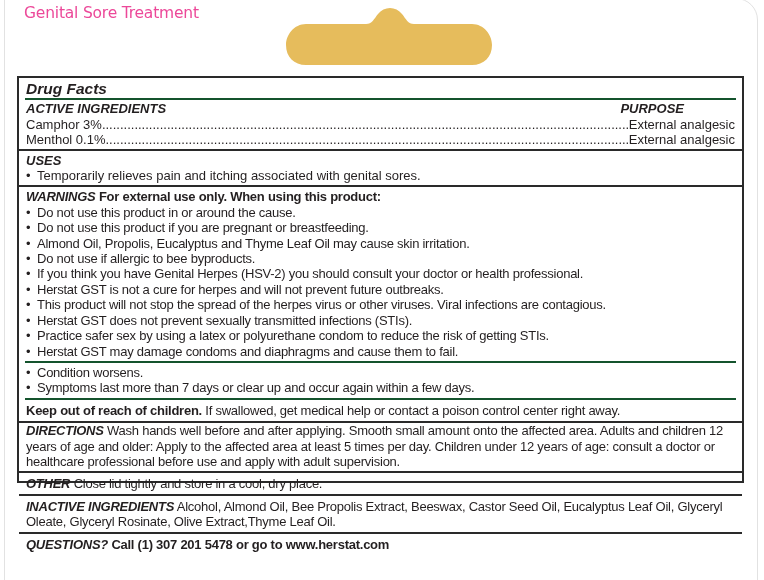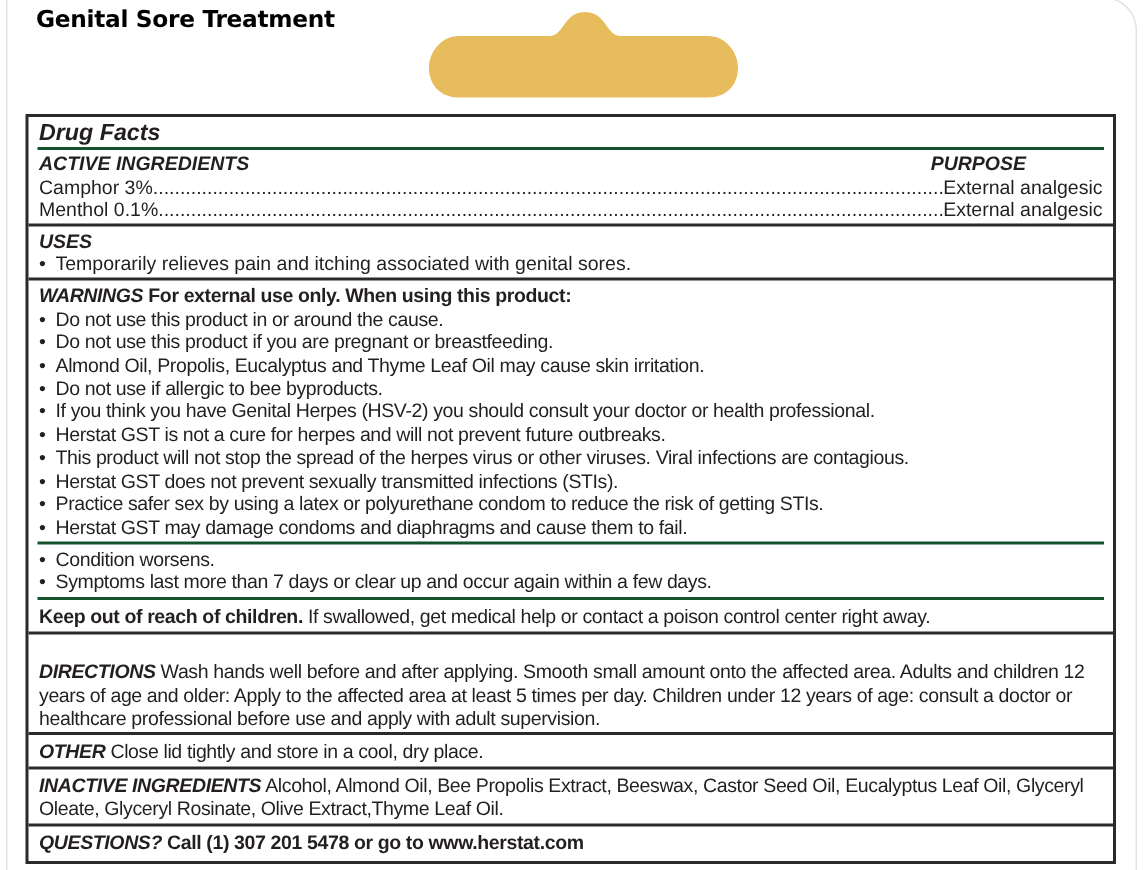--- a/index.html
+++ b/index.html
@@ -3,25 +3,25 @@
 <meta charset="utf-8">
 <style>
   html, body { margin: 0; padding: 0; background: #ffffff; }
   body { width: 764px; height: 580px; position: relative; overflow: hidden; font-family: "Liberation Sans", sans-serif; color: #231f20; }
   .card {
     position: absolute; left: 4px; top: -2px; width: 752px; height: 590px;
     border: 1px solid #e2e2e2; border-top-right-radius: 22px; background: #fff;
   }
   .title {
     position: absolute; left: 24px; top: 4px; font-family: "DejaVu Sans", sans-serif;
-    font-weight: bold; font-size: 15.5px; color: #000000; letter-spacing: -0.2px;
+    font-weight: normal; font-size: 15.5px; color: #ec4899; letter-spacing: -0.2px;
   }
   .blob { position: absolute; left: 286px; top: 5px; width: 206px; height: 62px; }
   .df {
-    position: absolute; left: 17px; top: 76px; width: 727px; height: 500px;
+    position: absolute; left: 17px; top: 76px; width: 727px; height: 407px;
     border: 2px solid #2a2a2a; box-sizing: border-box; background: #fff;
     font-size: 13px; line-height: 15.4px;
   }
   .sec { padding: 0 7px; box-sizing: border-box; }
   .thick { border-top: 2px solid #2a2a2a; }
   .thin { border-top: 2px solid #14532d; margin: 0 6px 0 6px; padding: 0 1px; }
   .h-df { font-weight: bold; font-style: italic; font-size: 15.5px; padding-top: 3px; padding-bottom: 2px; }
   .bi { font-weight: bold; font-style: italic; }
   .row { display: flex; justify-content: space-between; white-space: nowrap; }
   .lead { display: flex; align-items: flex-end; }
@@ -95,21 +95,21 @@
     <ul class="ul">
       <li>Condition worsens.</li>
       <li>Symptoms last more than 7 days or clear up and occur again within a few days.</li>
     </ul>
   </div>
 
   <div class="thin cond" style="padding-top:3px;padding-bottom:3px;">
     <span class="b">Keep out of reach of children.</span><span> If swallowed, get medical help or contact a poison control center right away.</span>
   </div>
 
-  <div class="sec thick cond" style="padding-top:17px;padding-bottom:2px;">
+  <div class="sec thick cond" style="padding-top:0;padding-bottom:2px;">
     <span class="bi">DIRECTIONS</span>
     <span>Wash hands well before and after applying. Smooth small amount onto the affected area. Adults and children 12 years of age and older: Apply to the affected area at least 5 times per day. Children under 12 years of age: consult a doctor or healthcare professional before use and apply with adult supervision.</span>
   </div>
 
   <div class="sec thick cond" style="padding-top:3px;padding-bottom:2px;">
     <span class="bi">OTHER</span>
     <span>Close lid tightly and store in a cool, dry place.</span>
   </div>
 
   <div class="sec thick cond" style="padding-top:3px;padding-bottom:2px;">

